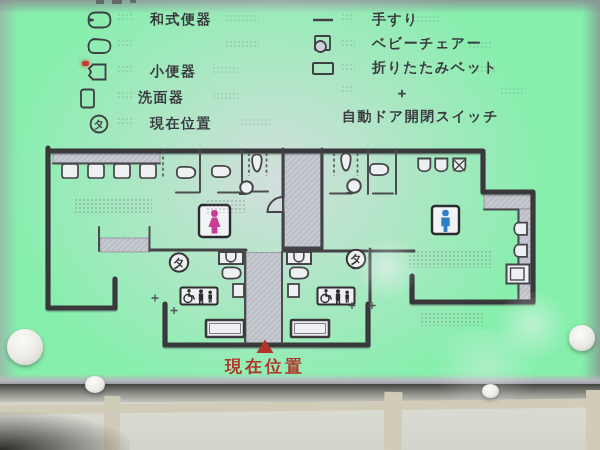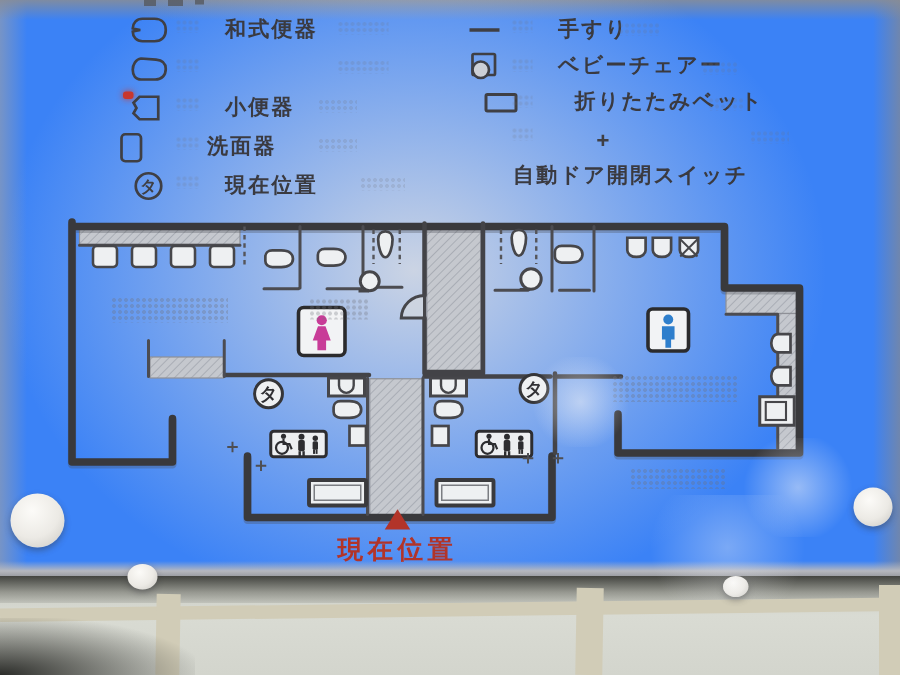--- a/index.html
+++ b/index.html
@@ -1,18 +1,18 @@
 <!DOCTYPE html>
 <html><head>
 <meta charset="utf-8">
 <style>
   html,body{margin:0;padding:0;background:#222;}
   #stage{position:relative;width:600px;height:450px;overflow:hidden;
          font-family:"Liberation Sans","DejaVu Sans",sans-serif;
-         background:#3b82f6;}
+         background:#86efac;}
   
   .panel-light{position:absolute;inset:0;
     background:
       radial-gradient(ellipse at 46% 40%, rgba(219,221,226,.9) 0%, rgba(219,221,226,0) 60%),
       linear-gradient(180deg, rgba(138,141,148,.85) 0%, rgba(138,141,148,0) 3%),
       linear-gradient(90deg, rgba(158,160,167,.6) 0%, rgba(158,160,167,0) 3%),
       linear-gradient(270deg, rgba(134,136,143,.7) 0%, rgba(134,136,143,0) 3%);}
   .spot{position:absolute;pointer-events:none;}
   
   .lrow{position:absolute;height:24px;display:flex;align-items:center;}
@@ -96,21 +96,21 @@
       </svg>
       <span class="llabel">手すり</span>
     </div>
     <div class="lrow l-right" style="left:308px;top:32px;">
       <svg class="icon" viewBox="0 0 28 22">
         <rect x="6" y="3" width="15" height="14" rx="1" fill="none" stroke="#3f3f44" stroke-width="1.8"></rect>
         <circle cx="11.5" cy="13.5" r="5.5" fill="#cdd0d6" stroke="#3f3f44" stroke-width="1.8"></circle>
       </svg>
       <span class="llabel">ベビーチェアー</span>
     </div>
-    <div class="lrow l-right" style="left:319px;top:56px;">
+    <div class="lrow l-right" style="left:308px;top:56px;">
       <svg class="icon" viewBox="0 0 28 22">
         <rect x="4" y="6" width="20" height="11" rx="1" fill="none" stroke="#3f3f44" stroke-width="2"></rect>
       </svg>
       <span class="llabel">折りたたみベット</span>
     </div>
     <div class="lrow l-right" style="left:308px;top:78px;flex-direction:column;">
       <svg class="icon" viewBox="0 0 28 22">
         <path d="M13 8 V15 M9.5 11.5 H16.5" stroke="#3f3f44" stroke-width="1.6" fill="none"></path>
       </svg>
       <span class="llabel">自動ドア開閉スイッチ</span>

